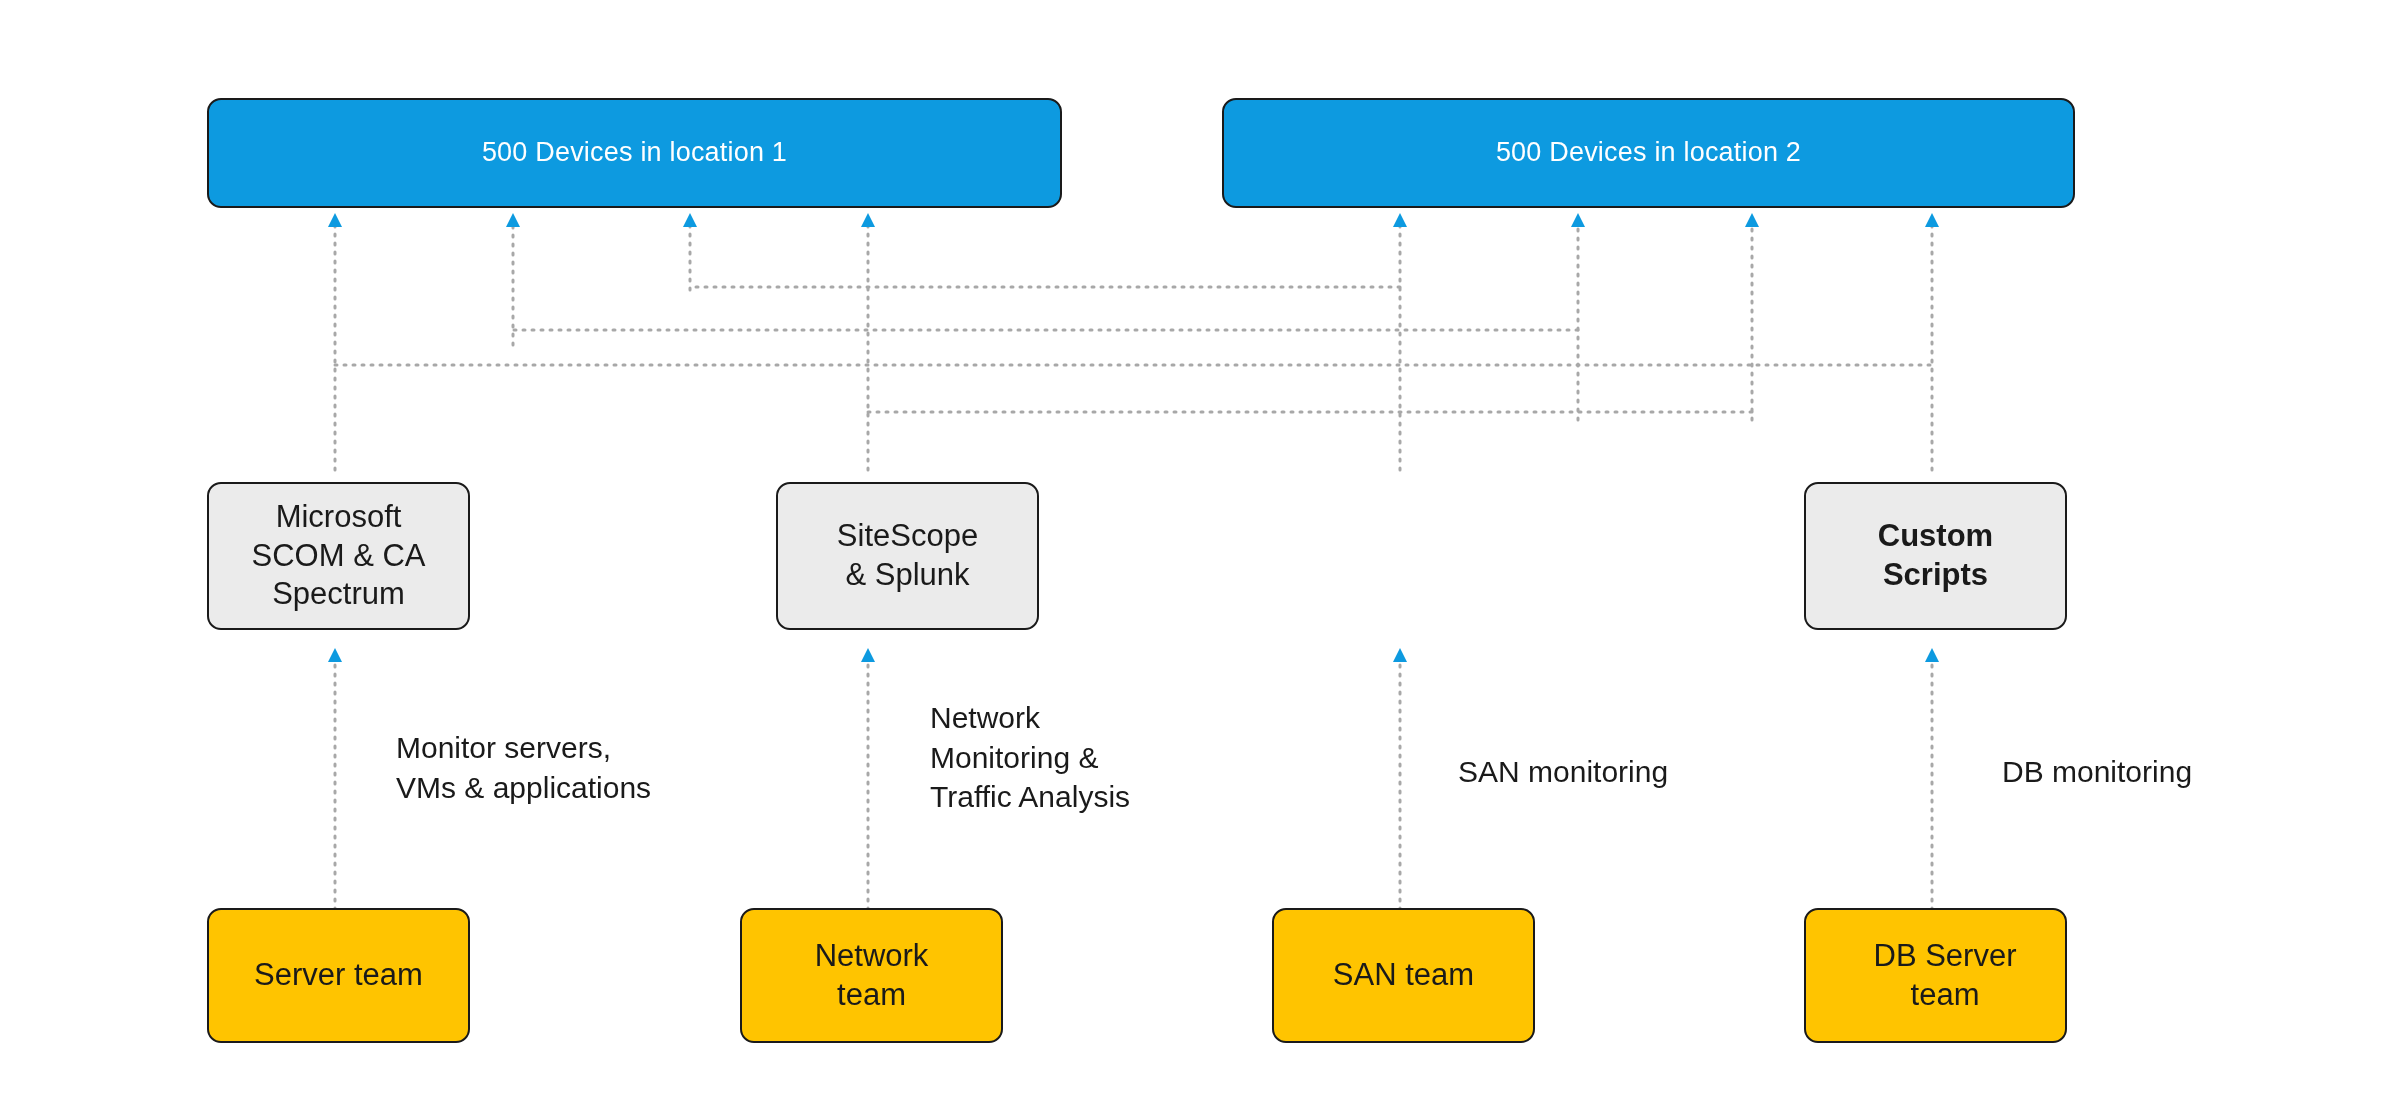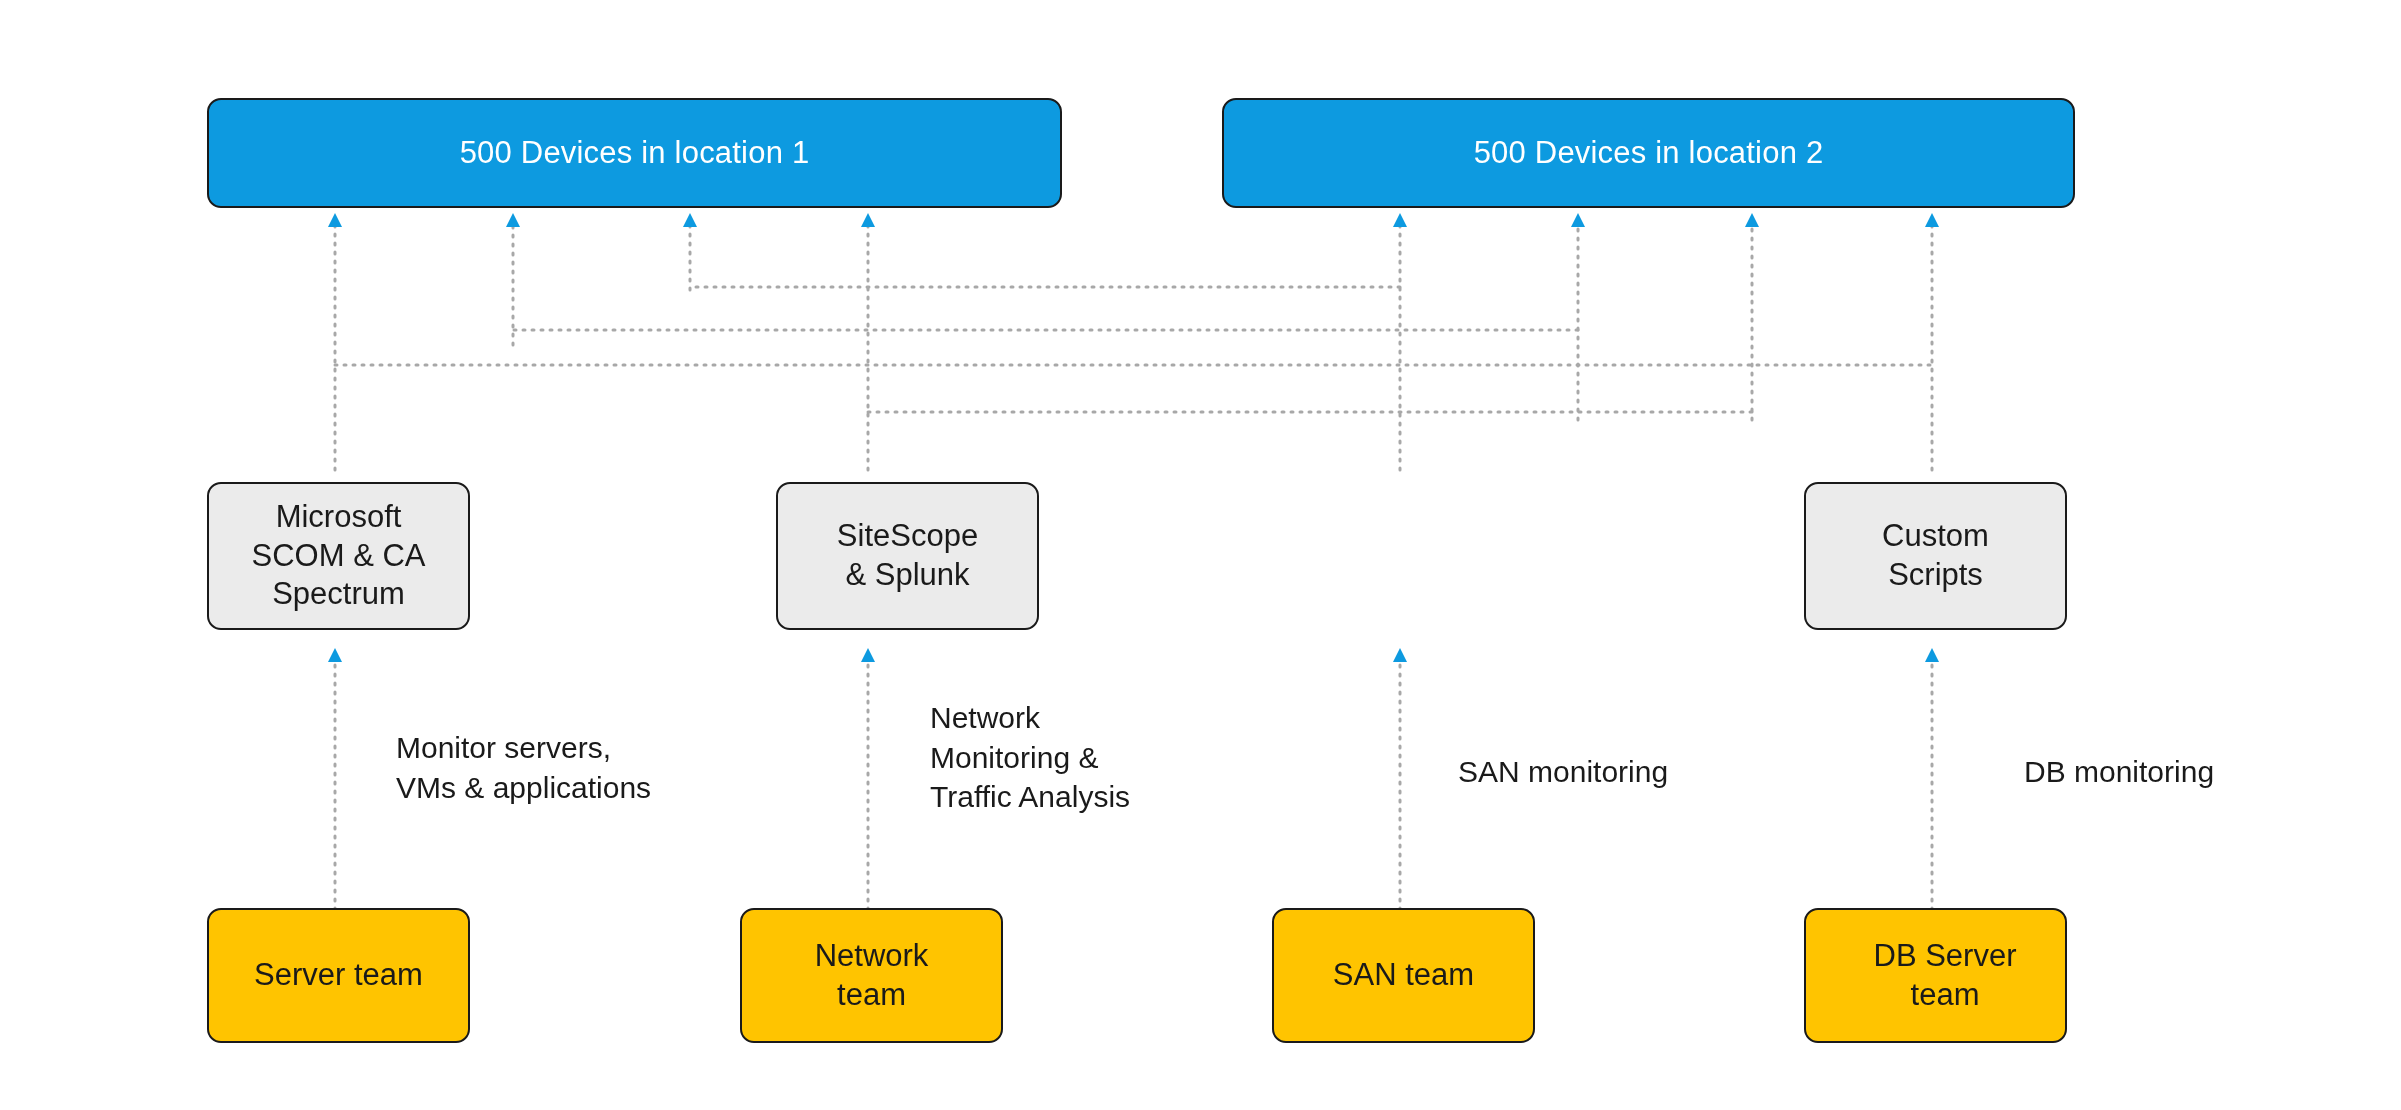--- a/index.html
+++ b/index.html
@@ -35,21 +35,21 @@
     display: flex;
     align-items: center;
     justify-content: center;
     text-align: center;
     line-height: 1.25;
     white-space: pre-line;
   }
   .node-source {
     background: #0d9ae0;
     color: #ffffff;
-    font-size: 31px;
+    font-size: 27px;
     letter-spacing: 0.2px;
   }
   .node-tool {
     background: #ebebeb;
     color: #1a1a1a;
     font-size: 31px;
   }
   .node-team {
     background: #ffc400;
     color: #1a1a1a;
@@ -116,35 +116,35 @@
 SCOM &amp; CA
 Spectrum</span>
   </div>
 
   <div class="node node-tool" style="left:740px; top:482px; width:263px; height:148px;margin-left:36px;">
     <span>SiteScope
 &amp; Splunk</span>
   </div>
 
 
-  <div class="node node-tool" style="left:1804px; top:482px; width:263px; height:148px;">
+  <div class="node node-tool" style="left:1804px; top:482px; width:263px; height:148px;font-weight:bold;">
     <span>Custom
 Scripts</span>
   </div>
 
   <div class="edge-label" style="left:396px; top:728px;">Monitor servers,
 VMs &amp; applications</div>
 
   <div class="edge-label" style="left:930px; top:698px;">Network
 Monitoring &amp;
 Traffic Analysis</div>
 
   <div class="edge-label" style="left:1458px; top:752px;text-align:right;">SAN monitoring</div>
 
-  <div class="edge-label" style="left:2002px; top:752px;margin-left:22px;">DB monitoring</div>
+  <div class="edge-label" style="left:2002px; top:752px;">DB monitoring</div>
 
   <div class="node node-team" style="left:207px; top:908px; width:263px; height:135px;">
     <span>Server team</span>
   </div>
 
   <div class="node node-team" style="left:740px; top:908px; width:263px; height:135px;">
     <span>Network
 team</span>
   </div>
 

